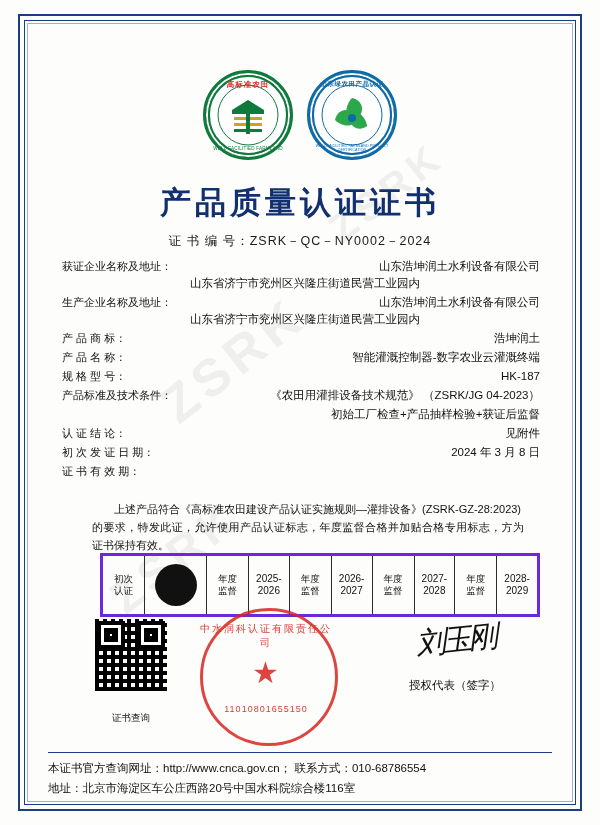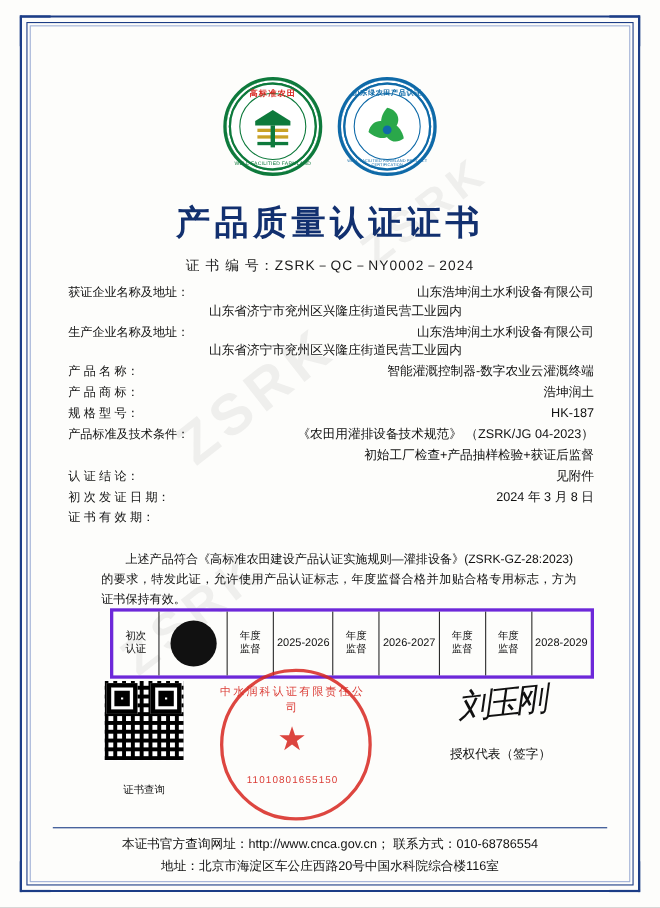--- a/index.html
+++ b/index.html
@@ -317,21 +317,20 @@
   .footer-rule {
     position: absolute;
     left: 48px; right: 48px;
     top: 752px;
     border-top: 1px solid #1c3d86;
   }
   .footer {
     position: absolute;
     left: 48px; right: 48px;
     top: 758px;
-    text-align: center;
     font-size: 11.5px;
     line-height: 20px;
     color: #111;
   }
 </style>
 </head>
 <body>
 
 <div class="page">
 
@@ -391,27 +390,27 @@
     </div>
     <div class="subline">山东省济宁市兖州区兴隆庄街道民营工业园内</div>
 
     <div class="row tight">
       <div class="lbl-wide">生产企业名称及地址：</div>
       <div class="val">山东浩坤润土水利设备有限公司</div>
     </div>
     <div class="subline">山东省济宁市兖州区兴隆庄街道民营工业园内</div>
 
     <div class="row">
+      <div class="lbl-wide">产 品 商 标：</div>
+      <div class="val">浩坤润土</div>
+    </div>
+
+    <div class="row">
       <div class="lbl-wide">产 品 名 称：</div>
       <div class="val">智能灌溉控制器-数字农业云灌溉终端</div>
-    </div>
-
-    <div class="row">
-      <div class="lbl-wide">产 品 商 标：</div>
-      <div class="val">浩坤润土</div>
     </div>
 
     <div class="row">
       <div class="lbl-wide">规 格 型 号：</div>
       <div class="val">HK-187</div>
     </div>
 
     <div class="row">
       <div class="lbl-wide">产品标准及技术条件：</div>
       <div class="val">《农田用灌排设备技术规范》 （ZSRK/JG 04-2023）</div>
@@ -468,20 +467,21 @@
       </div>
     </div>
     <div class="cell year">2026-2027</div>
 
     <div class="cell head">
       <div>
         <div>年度</div>
         <div>监督</div>
       </div>
     </div>
+    <div class="cell year">2027-2028</div>
 
     <div class="cell head">
       <div>
         <div>年度</div>
         <div>监督</div>
       </div>
     </div>
     <div class="cell year">2028-2029</div>
   </div>
 

